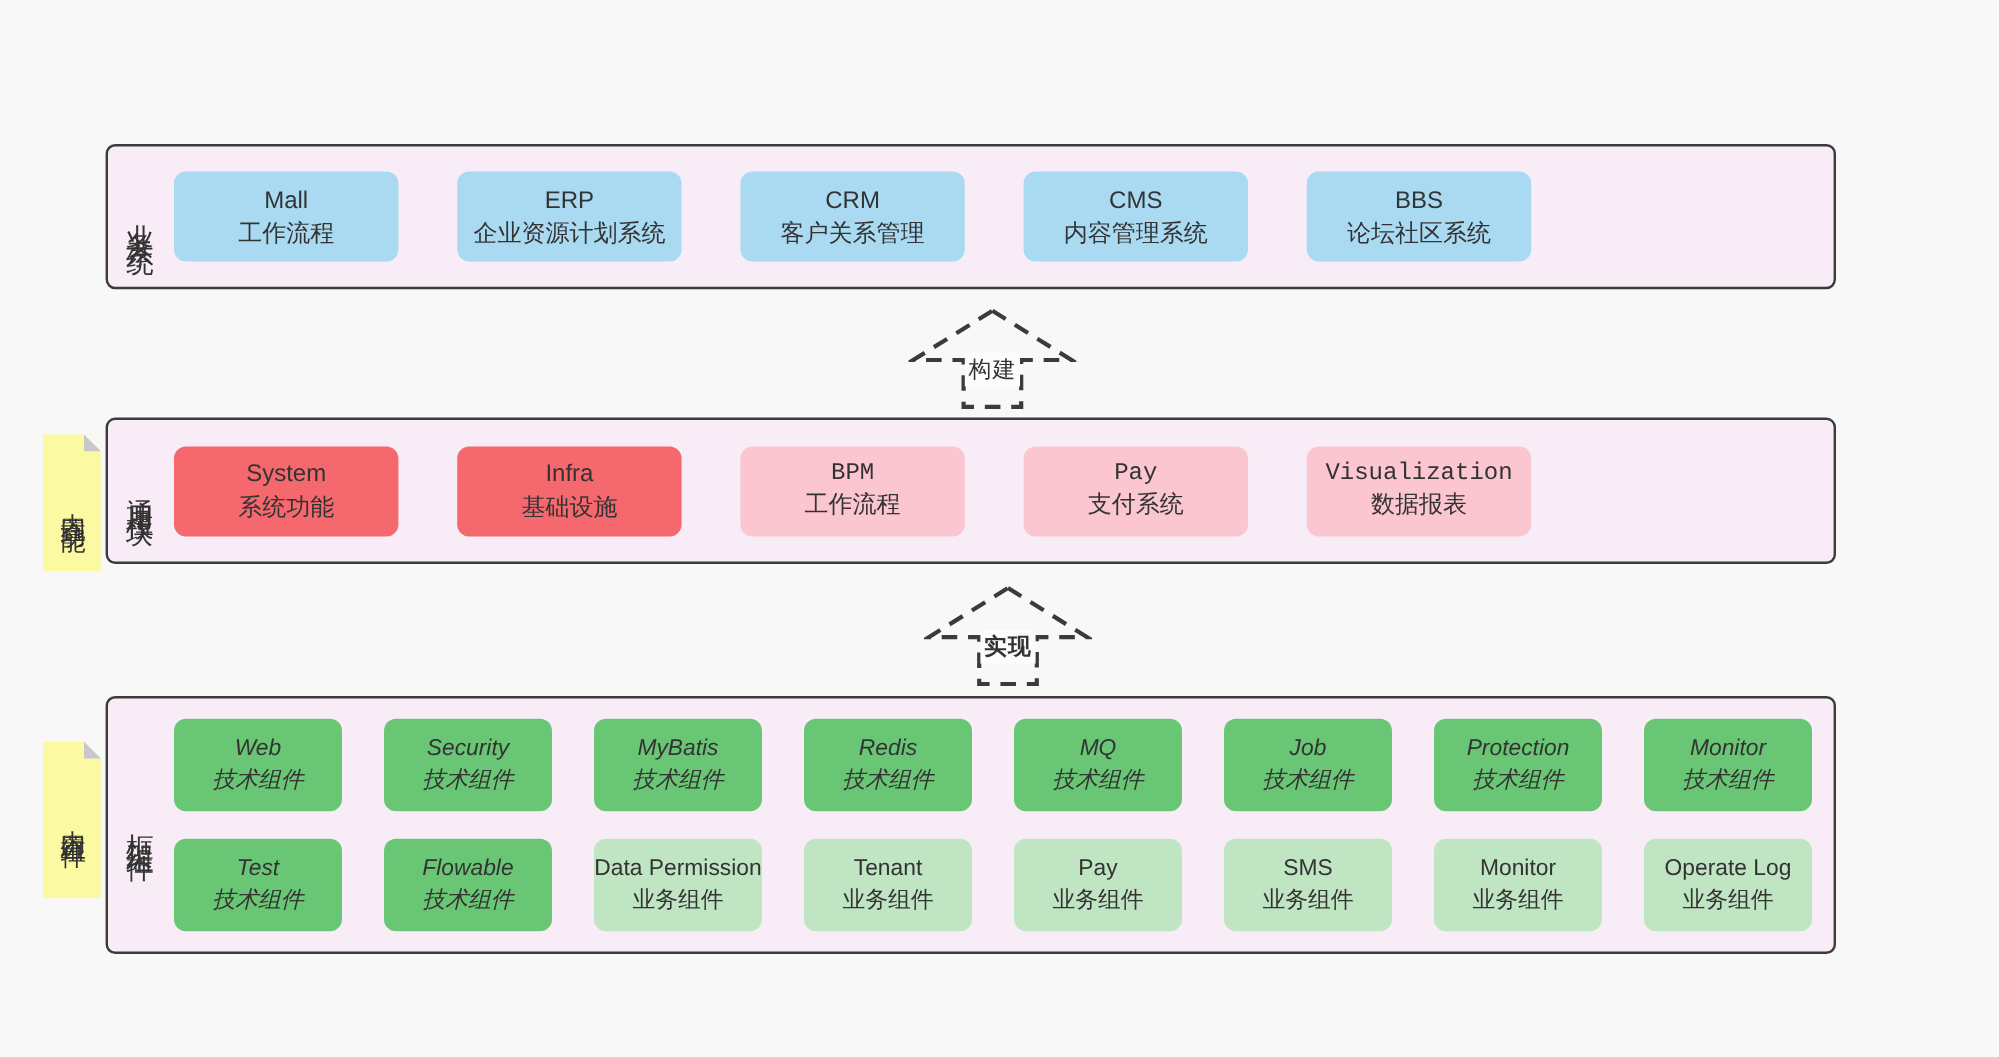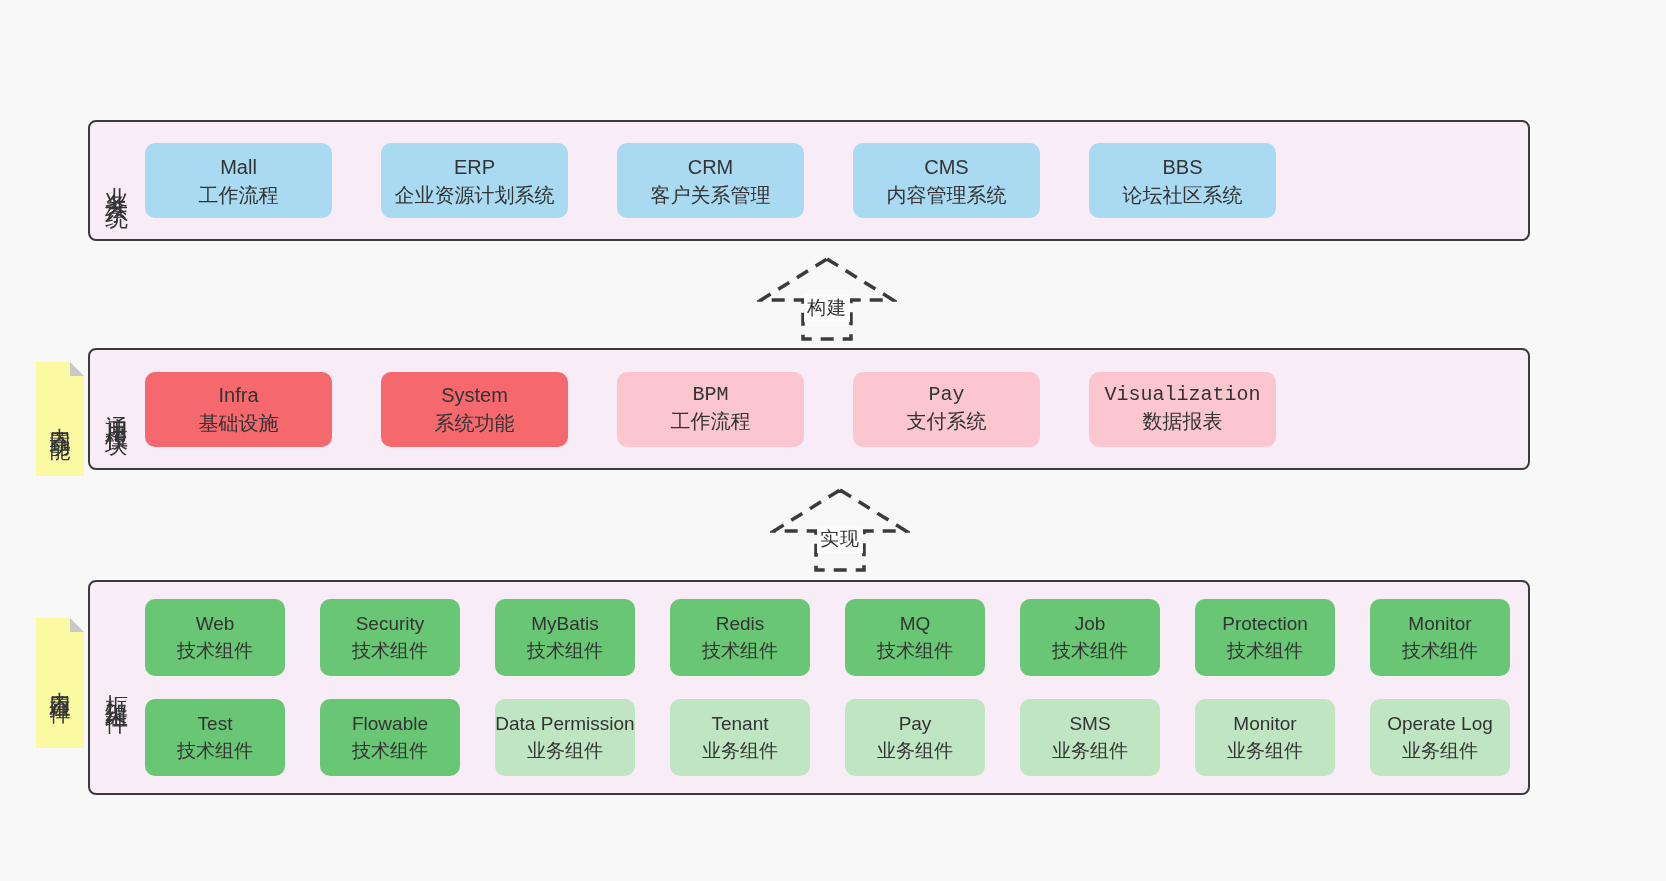--- a/index.html
+++ b/index.html
@@ -43,21 +43,21 @@
     display:flex;flex-direction:column;align-items:center;justify-content:center;
     text-align:center;
     line-height:1.4;
     color:#333;
   }
   .s0 .box,.s1 .box{width:187px;height:75px;font-size:20px;}
   .s2 .box{width:140px;height:77px;font-size:19px;}
   .box.blue{background:var(--blue,#a9daf2);}
   .box.red{background:var(--red,#f5686e);}
   .box.pink{background:var(--pink,#fbc6d0);font-family:Liberation Mono, monospace;}
-  .box.green{background:var(--green,#69c674);}
+  .box.green{background:var(--green,#69c674);font-style:italic;}
   .box.light_green{background:var(--light-green,#bfe5c3);}
   
   .note{
     position:absolute;left:36px;width:48px;
     background:var(--note-yellow,#fbf9a2);
     display:flex;align-items:center;justify-content:center;
   }
   .note.n1{top:362px;height:114px;}
   .note.n2{top:618px;height:130px;}
   .note .v-text{
@@ -65,21 +65,21 @@
     font-size:21px;letter-spacing:4px;color:#333;
   }
   .note .fold{
     position:absolute;top:0;right:0;width:0;height:0;
     border-top:14px solid var(--page-bg,#f8f8f8);
     border-left:14px solid var(--fold-gray,#c8c8c8);
   }
   
   .arrow{position:absolute;width:140px;height:86px;text-align:center;}
   .arrow.a0{left:757px;top:256px;}
-  .arrow.a1{left:770px;top:487px;}
+  .arrow.a1{left:770px;top:487px;font-weight:bold;}
   .arrow svg{display:block;}
   .arrow-label{
     position:absolute;left:50%;top:38px;transform:translateX(-50%);
     background:#fcfcfc;
     padding:1px 3px;
     font-size:19px;letter-spacing:1px;color:#333;
     white-space:nowrap;
   }
 </style>
 </head>
@@ -124,26 +124,26 @@
 
   <div class="note n1">
     <div class="fold"></div>
     <div class="v-text">内置功能</div>
   </div>
   <section class="band s1">
     <div class="v-label">通用模块</div>
     <div class="boxes">
         <div class="box-row">
           <div class="box red">
+            <div class="box-name">System</div>
+            <div class="box-desc">系统功能</div>
+          </div>
+          <div class="box red">
             <div class="box-name">Infra</div>
             <div class="box-desc">基础设施</div>
-          </div>
-          <div class="box red">
-            <div class="box-name">System</div>
-            <div class="box-desc">系统功能</div>
           </div>
           <div class="box pink">
             <div class="box-name">BPM</div>
             <div class="box-desc">工作流程</div>
           </div>
           <div class="box pink">
             <div class="box-name">Pay</div>
             <div class="box-desc">支付系统</div>
           </div>
           <div class="box pink">

